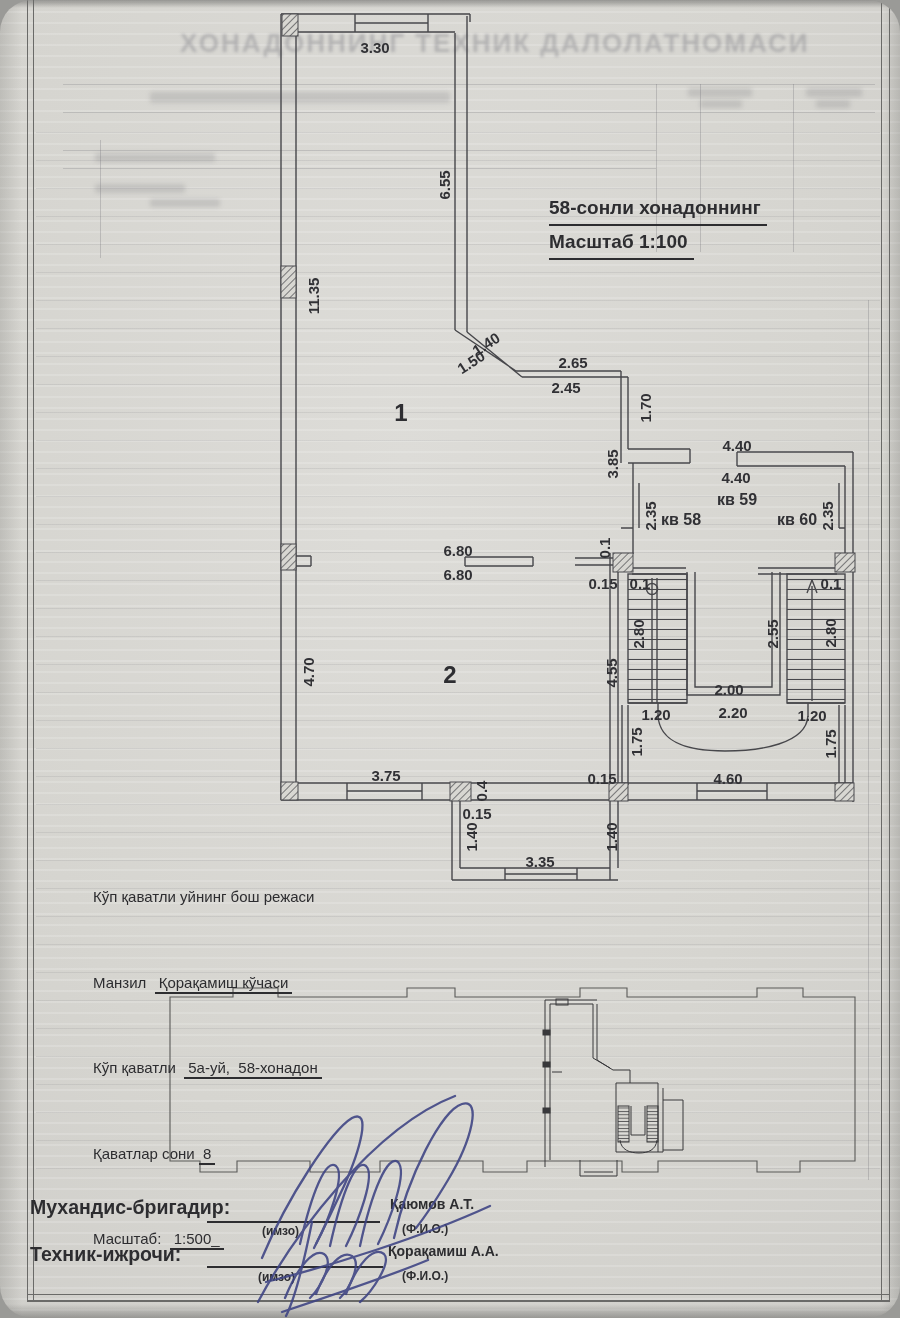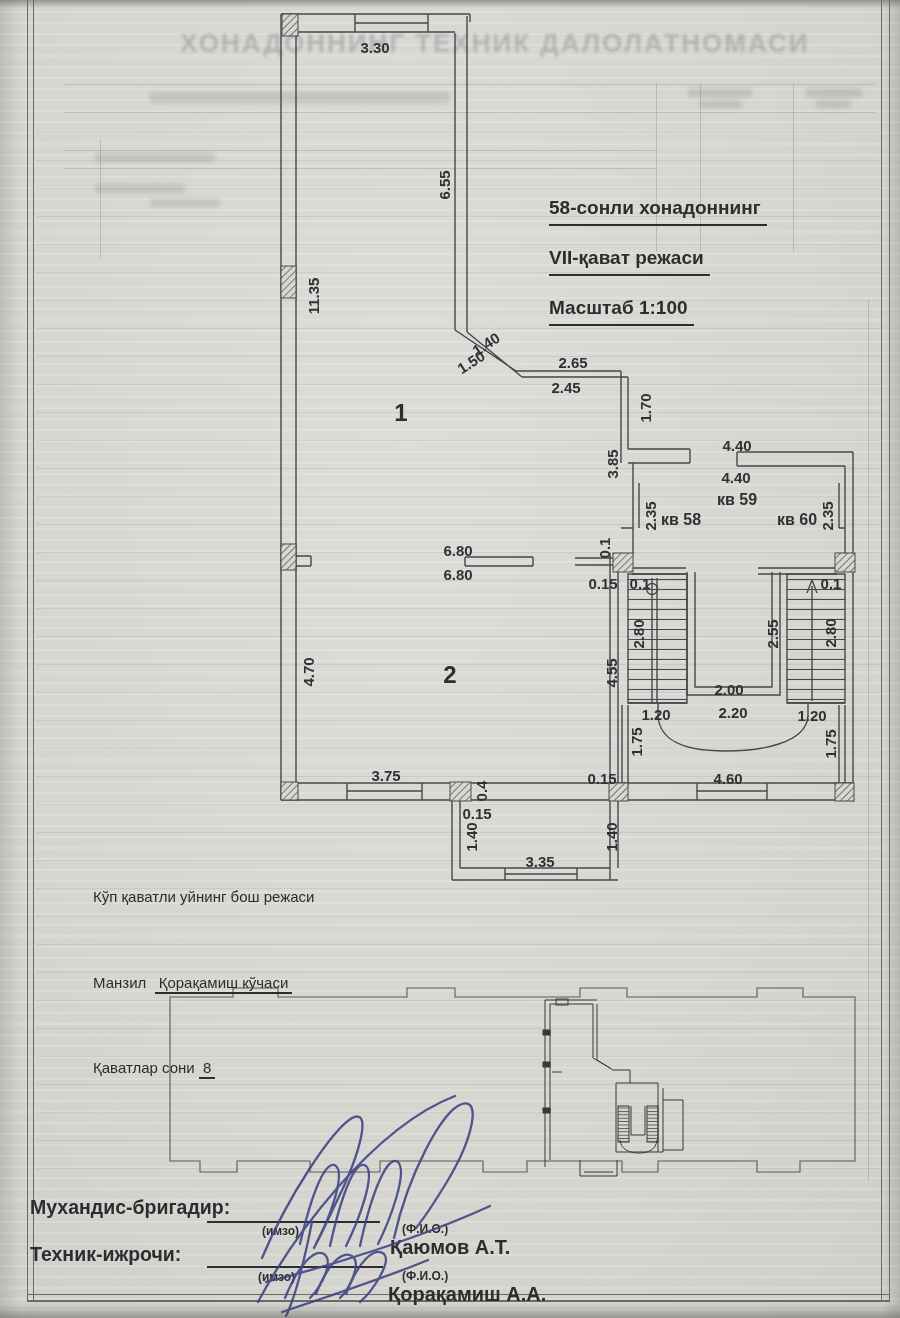--- a/index.html
+++ b/index.html
@@ -5,42 +5,42 @@
   html,body{margin:0;padding:0;background:#9a9a97;}
   .page{position:relative;width:900px;height:1318px;overflow:hidden;
     background:#d8d7d2;
     background-image:
       linear-gradient(180deg, rgba(90,90,88,.55) 0, rgba(90,90,88,0) 8px),
       linear-gradient(0deg, rgba(80,80,78,.45) 0, rgba(80,80,78,0) 14px),
       linear-gradient(90deg, rgba(120,120,116,.25) 0, rgba(120,120,116,0) 22px),
       linear-gradient(270deg, rgba(120,120,116,.30) 0, rgba(120,120,116,0) 18px),
       repeating-linear-gradient(180deg, rgba(255,255,255,.16) 0 2px, rgba(0,0,0,0) 2px 11px),
       radial-gradient(ellipse at 45% 35%, #dddcd8 0%, #d6d5d0 60%, #cfceca 100%);
-    font-family:"Liberation Sans", sans-serif; color:#2d2d30;}
+    font-family:"Liberation Sans", sans-serif; color:#2d2d30;border-radius:32px;}
   
   .frame{position:absolute;background:#6a6a68;}
   
   .ghost-rows{position:absolute;left:36px;top:132px;width:844px;height:1060px;
     background:repeating-linear-gradient(to bottom, rgba(105,105,112,.13) 0 1px, rgba(0,0,0,0) 1px 28px);}
   .gv{position:absolute;width:1px;background:rgba(105,105,112,.28);}
   .gh{position:absolute;height:1px;background:rgba(105,105,112,.24);}
   .gbar{position:absolute;background:rgba(108,108,116,.20);filter:blur(2px);border-radius:2px;}
   .ghost-title{position:absolute;left:180px;top:28px;width:620px;text-align:center;
     font-size:26px;font-weight:bold;letter-spacing:2px;color:rgba(118,118,126,.38);
     filter:blur(1.6px);white-space:nowrap;}
   
   .title-block{position:absolute;left:549px;top:193px;font-size:19px;font-weight:bold;line-height:30px;}
   .title-block .tl{display:inline-block;border-bottom:2px solid #2d2d30;padding:0 6px 1px 0;}
-  .title-block div{margin-bottom:17px;}
+  .title-block div{margin-bottom:1px;}
   .info-block{position:absolute;left:93px;top:826px;font-size:15px;font-weight:normal;line-height:28.5px;white-space:pre;}
   .uv{border-bottom:2px solid #2d2d30;padding:4px 4px 1px 4px;}
   .sig-role{position:absolute;font-size:19.5px;font-weight:bold;}
   .sig-line{position:absolute;height:2px;background:#2d2d30;}
   .sig-cap{position:absolute;font-size:12px;font-weight:bold;}
-  .sig-name{position:absolute;font-size:20px;font-weight:bold;margin-top:40px;}
+  .sig-name{position:absolute;font-size:14px;font-weight:bold;}
   
   .dim{font:bold 15px "Liberation Sans", sans-serif;fill:#313135;text-anchor:middle;dominant-baseline:central;}
   .kv{font:bold 16px "Liberation Sans", sans-serif;fill:#313135;text-anchor:middle;dominant-baseline:central;}
   .room{font:bold 24px "Liberation Sans", sans-serif;fill:#2e2e32;text-anchor:middle;dominant-baseline:central;}
   svg{position:absolute;left:0;top:0;}
 </style>
 </head>
 <body>
 
 <div class="page">
@@ -205,28 +205,29 @@
       <path d="M552,1072 H562"></path>
       <rect x="543" y="1030" width="7" height="5" fill="#38383b"></rect>
       <rect x="543" y="1062" width="7" height="5" fill="#38383b"></rect>
       <rect x="543" y="1108" width="7" height="5" fill="#38383b"></rect>
       <rect x="556" y="999" width="12" height="6"></rect>
     </g>
   </svg>
 
   <div class="title-block">
     <div><span class="tl">58-сонли хонадоннинг</span></div>
-    <div><span class="tl">VII-қават режаси</span></div>
     <div><span class="tl">Масштаб 1:100</span></div>
   </div>
 
   <div class="info-block">
     <div>Кўп қаватли уйнинг бош режаси</div>
     <div><span>Манзил</span>  <span class="uv">Қорақамиш кўчаси</span></div>
+    <div><span>Кўп қаватли</span>  <span class="uv">5а-уй,  58-хонадон</span></div>
     <div><span>Қаватлар сони</span> <span class="uv">8</span></div>
+    <div><span>Масштаб:</span>  <span class="uv">1:500_</span></div>
   </div>
 
   <div class="sig-role" style="left:30px;top:1196px;">Мухандис-бригадир:</div>
   <div class="sig-line" style="left:207px;top:1221px;width:173px;"></div>
   <div class="sig-cap" style="left:262px;top:1224px;">(имзо)</div>
   <div class="sig-name" style="left:390px;top:1196px;">Қаюмов А.Т.</div>
   <div class="sig-cap" style="left:402px;top:1222px;">(Ф.И.О.)</div>
 
   <div class="sig-role" style="left:30px;top:1243px;">Техник-ижрочи:</div>
   <div class="sig-line" style="left:207px;top:1266px;width:176px;"></div>

